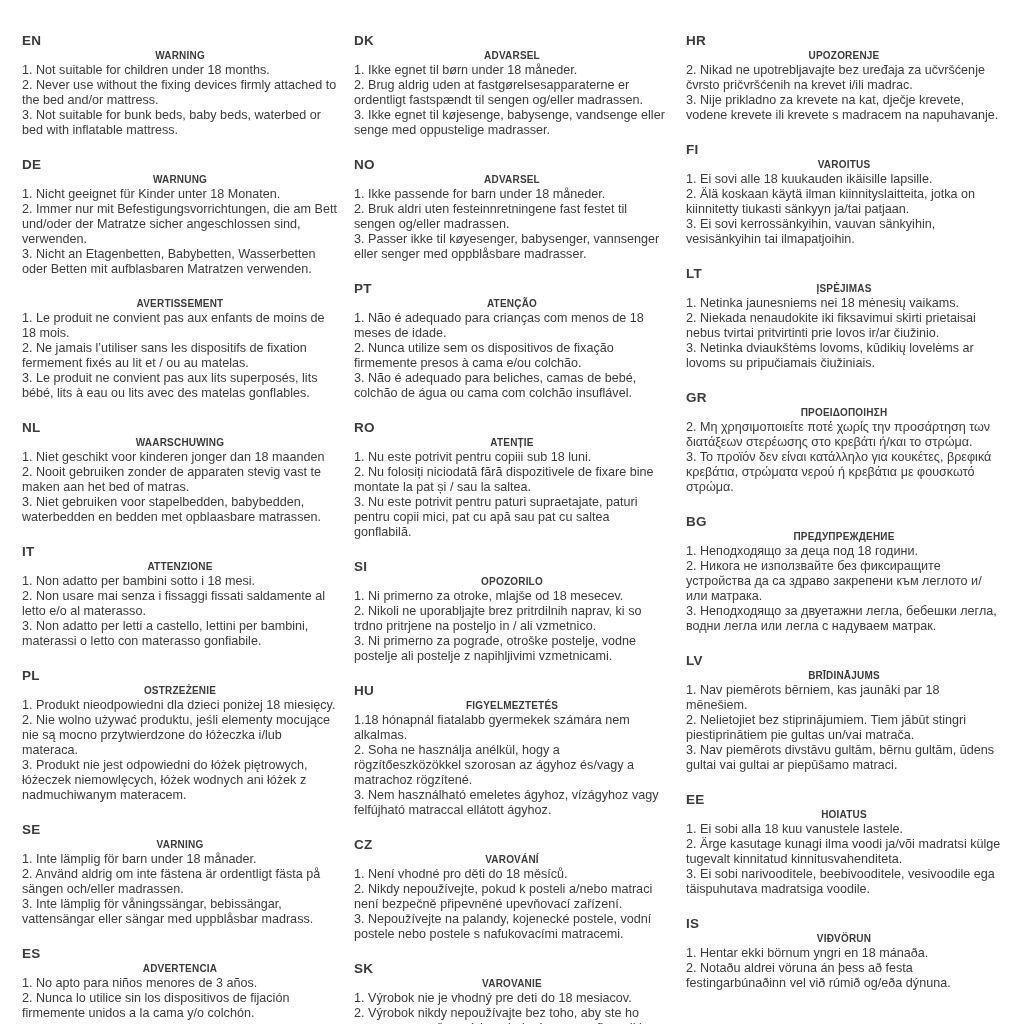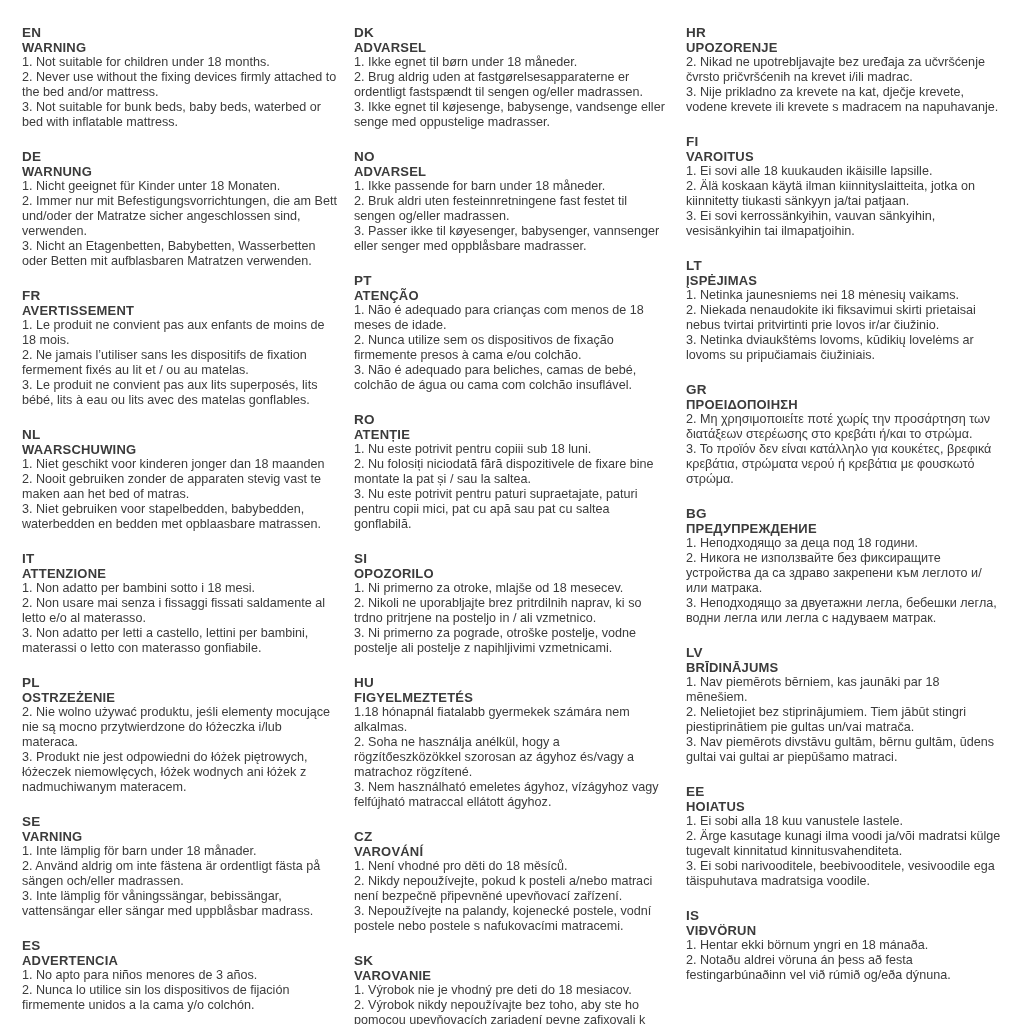--- a/index.html
+++ b/index.html
@@ -21,35 +21,36 @@
     padding: 21px 22px 10px 22px;
     display: grid;
     grid-template-columns: 1fr 1fr 1fr;
     column-gap: 16px;
     background: #ffffff;
   }
   .col {
     min-width: 0;
   }
   .lang-section {
-    margin: 4px 0 19px 0;
+    margin: 12px 0 19px 0;
   }
   .lang-code {
     font-size: 13.5px;
     line-height: 15px;
     font-weight: bold;
     margin: 0;
     letter-spacing: 0.2px;
   }
   .lang-title {
-    font-size: 13px;
+    font-size: 10px;
     line-height: 15px;
     font-weight: bold;
     margin: 0;
     letter-spacing: 0.2px;
+    text-align: center;
   }
   .warning-line {
     font-size: 12.6px;
     line-height: 15px;
     margin: 0;
   }
 </style>
 </head>
 <body>
 
@@ -65,21 +66,20 @@
 
   <section class="lang-section">
     <h2 class="lang-code">DE</h2>
     <h3 class="lang-title">WARNUNG</h3>
   <p class="warning-line">1. Nicht geeignet für Kinder unter 18 Monaten.</p>
         <p class="warning-line">2. Immer nur mit Befestigungsvorrichtungen, die am Bett und/oder der Matratze sicher angeschlossen sind, verwenden.</p>
         <p class="warning-line">3. Nicht an Etagenbetten, Babybetten, Wasserbetten oder Betten mit aufblasbaren Matratzen verwenden.</p>
       </section>
 
   <section class="lang-section">
-    <h2 class="lang-code">FR</h2>
     <h3 class="lang-title">AVERTISSEMENT</h3>
   <p class="warning-line">1. Le produit ne convient pas aux enfants de moins de 18 mois.</p>
         <p class="warning-line">2. Ne jamais l’utiliser sans les dispositifs de fixation fermement fixés au lit et / ou au matelas.</p>
         <p class="warning-line">3. Le produit ne convient pas aux lits superposés, lits bébé, lits à eau ou lits avec des matelas gonflables.</p>
       </section>
 
   <section class="lang-section">
     <h2 class="lang-code">NL</h2>
     <h3 class="lang-title">WAARSCHUWING</h3>
   <p class="warning-line">1. Niet geschikt voor kinderen jonger dan 18 maanden</p>
@@ -91,20 +91,21 @@
     <h2 class="lang-code">IT</h2>
     <h3 class="lang-title">ATTENZIONE</h3>
   <p class="warning-line">1. Non adatto per bambini sotto i 18 mesi.</p>
         <p class="warning-line">2. Non usare mai senza i fissaggi fissati saldamente al letto e/o al materasso.</p>
         <p class="warning-line">3. Non adatto per letti a castello, lettini per bambini, materassi o letto con materasso gonfiabile.</p>
       </section>
 
   <section class="lang-section">
     <h2 class="lang-code">PL</h2>
     <h3 class="lang-title">OSTRZEŻENIE</h3>
+  <p class="warning-line">1. Produkt nieodpowiedni dla dzieci poniżej 18 miesięcy.</p>
         <p class="warning-line">2. Nie wolno używać produktu, jeśli elementy mocujące nie są mocno przytwierdzone do łóżeczka i/lub materaca.</p>
         <p class="warning-line">3. Produkt nie jest odpowiedni do łóżek piętrowych, łóżeczek niemowlęcych, łóżek wodnych ani łóżek z nadmuchiwanym materacem.</p>
       </section>
 
   <section class="lang-section">
     <h2 class="lang-code">SE</h2>
     <h3 class="lang-title">VARNING</h3>
   <p class="warning-line">1. Inte lämplig för barn under 18 månader.</p>
         <p class="warning-line">2. Använd aldrig om inte fästena är ordentligt fästa på sängen och/eller madrassen.</p>
         <p class="warning-line">3. Inte lämplig för våningssängar, bebissängar, vattensängar eller sängar med uppblåsbar madrass.</p>

